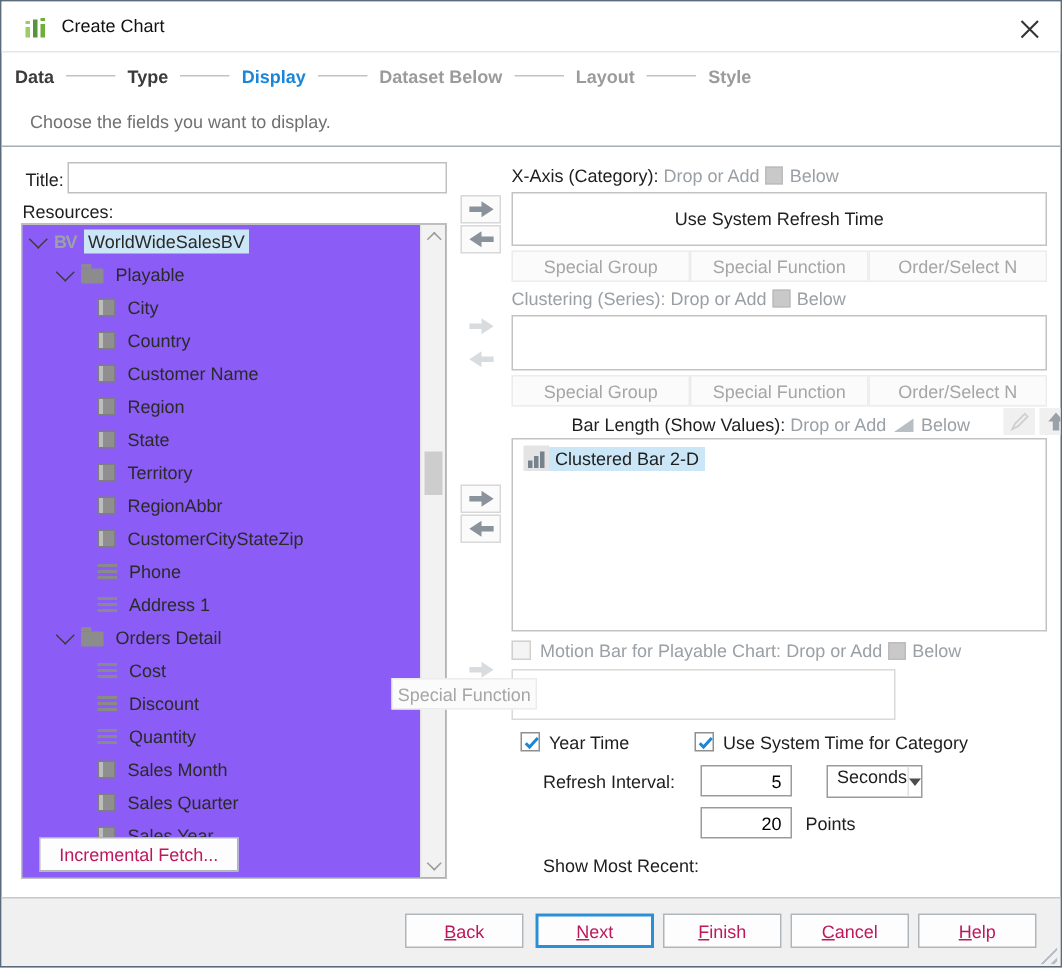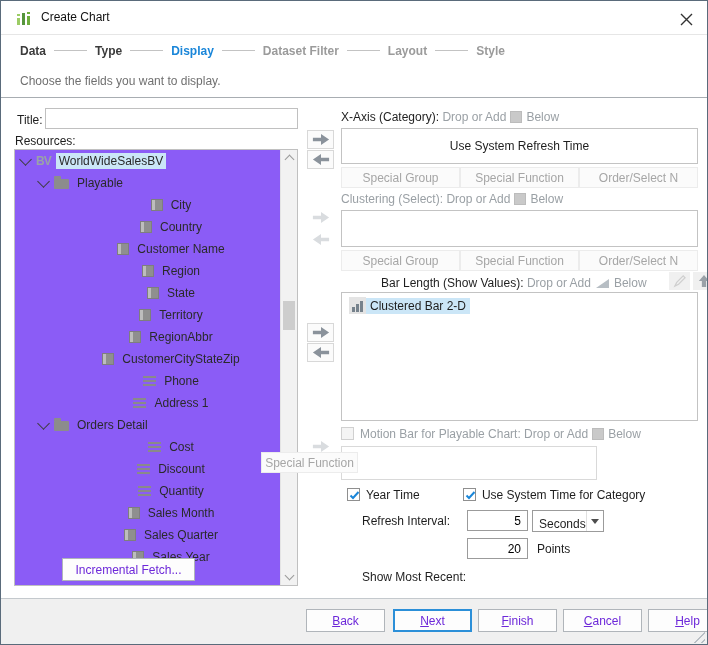--- a/index.html
+++ b/index.html
@@ -12,21 +12,21 @@
   
   .titlebar { position:absolute; left:0; top:0; right:0; height:34px; background:#fff;
               border-bottom:1px solid #e6e6e6; }
   .app-icon { position:absolute; left:14px; top:8px; width:18px; height:18px; }
   .win-title { position:absolute; left:40px; top:9px; font-size:12px; color:#111; }
   .close-btn { position:absolute; right:10px; top:7px; width:22px; height:22px; cursor:pointer;
                display:flex; align-items:center; justify-content:center; }
 
   
   .steps { position:absolute; left:0; top:35px; right:0; height:29px; display:flex;
-           align-items:center; padding-left:19px; }
+           align-items:center; padding-left:9px; }
   .step { font-weight:bold; font-size:12px; white-space:nowrap; cursor:pointer; }
   .step.done    { color:#3b3b3b; }
   .step.current { color:#1a86d9; }
   .step.future  { color:#9b9b9b; }
   .step-dash { width:33px; height:1px; background:#c3c3c3; margin:0 8px; }
 
   
   .subtitle-strip { position:absolute; left:0; top:64px; right:0; height:33px;
                     border-bottom:1px solid #a8adb2; }
   .subtitle { position:absolute; left:19px; top:9px; color:#707070; }
@@ -35,21 +35,21 @@
   .title-label { position:absolute; left:16px; top:112px; }
   .title-input { position:absolute; left:44px; top:107px; width:253px; height:21px;
                  border:1px solid #c0c0c0; background:#fff; font:inherit; padding:0 4px; }
   .resources-label { position:absolute; left:14px; top:133px; }
   .tree { position:absolute; left:13px; top:148px; width:284px; height:437px;
           border:1px solid #c0c0c0; background:#8b5cf6; overflow:hidden; }
   .tree-inner { position:absolute; left:0; top:0; right:17px; bottom:0; overflow:hidden; }
   .tree-row { height:22px; display:flex; align-items:center; cursor:default; }
   .tree-row .chev { width:9px; height:9px; border-right:1.6px solid #3c3c3c; border-bottom:1.6px solid #3c3c3c;
                     transform:rotate(45deg); margin:-4px 6px 0 0; flex:none; }
-  .lv0 { padding-left:6px; } .lv1 { padding-left:24px; } .lv2 { padding-left:50px;justify-content:center; }
+  .lv0 { padding-left:6px; } .lv1 { padding-left:24px; } .lv2 { padding-left:50px; }
   .node-label { padding:1px 3px; white-space:nowrap; color:#2a2a2a; }
   .node-label.selected { background:#cbe6f7; }
   .ic { flex:none; margin-right:5px; }
   .ic-bv::before { content:"BV"; font-weight:bold; color:#9aa2a8; font-size:12px; letter-spacing:-1px; }
   .ic-folder { width:15px; height:10px; background:#8c8c8c; border-radius:1px; position:relative; margin-top:2px; }
   .ic-folder::before { content:""; position:absolute; left:0; top:-3px; width:7px; height:3px;
                        background:#8c8c8c; border-radius:1px 1px 0 0; }
   .ic-cube { width:12px; height:12px; border:1px solid #7e7e7e;
              background:linear-gradient(90deg,#bdbdbd 0 3px,#8f8f8f 3px); }
   .ic-lines { width:13px; height:10px;
@@ -93,30 +93,30 @@
   .checkbox { display:inline-block; width:13px; height:13px; border:1px solid #8f8f8f;
               background:#fff; position:relative; vertical-align:-2px; margin-right:6px; cursor:pointer; }
   .checkbox svg { position:absolute; left:0px; top:0px; }
   .checkbox.disabled { border-color:#d0d0d0; background:#f4f4f4; cursor:default; }
 
   .motion-box { position:absolute; top:445px; height:34px; width:256px; }
   .sf-btn { position:absolute; left:260px; top:451px; width:97px; height:21px; }
 
   .num-input { position:absolute; width:61px; height:21px; border:1px solid #9b9b9b;
                font:inherit; text-align:right; padding:0 6px; background:#fff; }
-  .combo { position:absolute; width:72px; height:22px; border:1px solid #9b9b9b; background:#fff;
-           display:flex; align-items:flex-end; cursor:pointer; }
+  .combo { position:absolute; width:64px; height:22px; border:1px solid #9b9b9b; background:#fff;
+           display:flex; align-items:flex-start; cursor:pointer;margin-left:19px; }
   .combo .combo-value { flex:1; padding-left:6px; }
   .combo .combo-arrow { width:18px; display:flex; align-items:center; justify-content:center;
                         align-self:stretch; border-left:1px solid #e0e0e0; }
   .combo .combo-arrow::before { content:""; width:0; height:0; border-left:4px solid transparent;
                         border-right:4px solid transparent; border-top:5px solid #4d4d4d; }
 
-  .push-btn { background:#fdfdfd; border:1px solid #b0b5ba; color:#6d28d9; font:inherit;
-              display:flex; align-items:center; justify-content:center; cursor:pointer;margin-left:36px; }
+  .push-btn { background:#fdfdfd; border:1px solid #b0b5ba; color:#be185d; font:inherit;
+              display:flex; align-items:center; justify-content:center; cursor:pointer; }
   .fetch-btn { position:absolute; left:25px; top:557px; width:133px; height:23px; }
 
   .icon-btn { width:21px; height:18px; background:#f0f0f0; display:inline-flex;
               align-items:center; justify-content:center; margin-left:3px; cursor:pointer; }
 
   
   .footer { position:absolute; left:0; right:0; top:597px; height:47px; background:#f0f0f0;
             border-top:1px solid #c4c9cd; }
   .footer .push-btn { position:absolute; top:10px; width:79px; height:23px; }
   .footer .push-btn.default { border:2px solid #2b8fd8; }
@@ -146,21 +146,21 @@
     </span>
   </div>
 
   <div class="steps" id="steps">
       <span class="step done">Data</span>
       <span class="step-dash"></span>
       <span class="step done">Type</span>
       <span class="step-dash"></span>
       <span class="step current">Display</span>
       <span class="step-dash"></span>
-      <span class="step future">Dataset Filter</span>
+      <span class="step future">Dataset Below</span>
       <span class="step-dash"></span>
       <span class="step future">Layout</span>
       <span class="step-dash"></span>
       <span class="step future">Style</span>
     </div>
 
   <div class="subtitle-strip">
     <span class="subtitle">Choose the fields you want to display.</span>
   </div>
 
@@ -308,21 +308,21 @@
   <div class="rp field-box xaxis-box">
     <span>Use System Refresh Time</span>
   </div>
   <div class="rp btn-row" style="top:166px">
     <div class="btn-disabled">Special Group</div>
     <div class="btn-disabled">Special Function</div>
     <div class="btn-disabled">Order/Select N</div>
   </div>
 
   <div class="rp hint" style="top:191px">
-    <span>Clustering (Select):</span>
+    <span>Clustering (Series):</span>
     <span>Drop or Add</span><span class="drop-square"></span><span>Below</span>
   </div>
   <div class="rp field-box" style="top:209px; height:37px; width:357px"></div>
   <div class="rp btn-row" style="top:249px">
     <div class="btn-disabled">Special Group</div>
     <div class="btn-disabled">Special Function</div>
     <div class="btn-disabled">Order/Select N</div>
   </div>
 
   <div class="rp" style="top:271px; display:flex; align-items:flex-end;margin-left:40px;">

